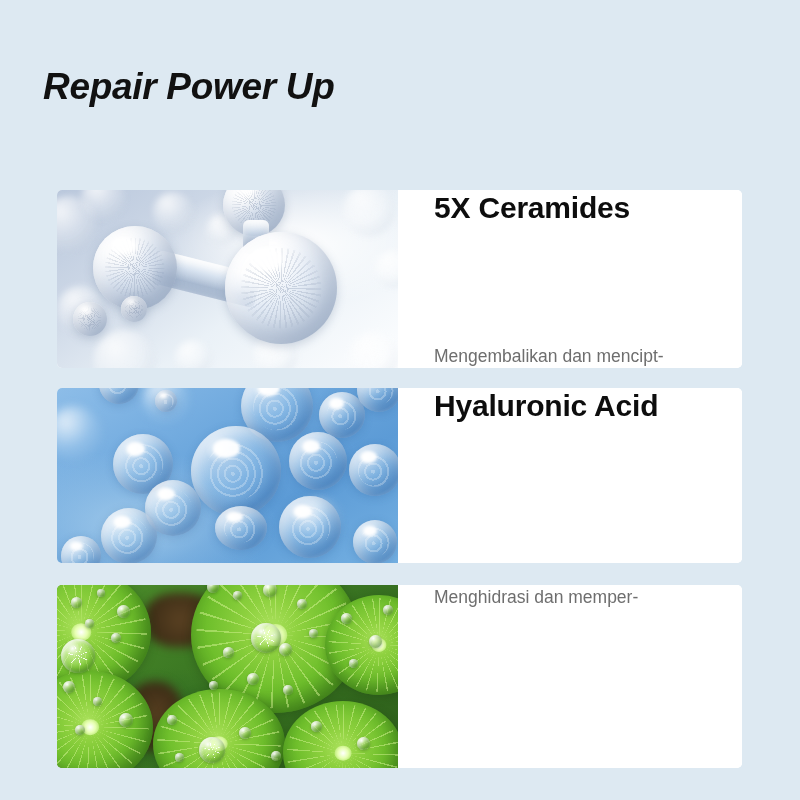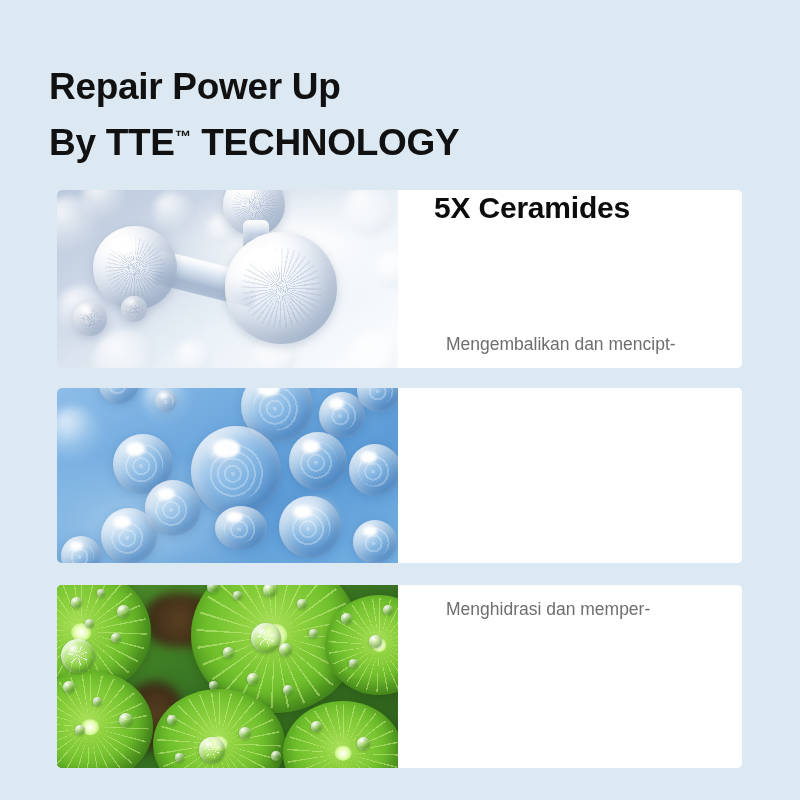--- a/index.html
+++ b/index.html
@@ -11,28 +11,29 @@
     height: 800px;
     background: #dde9f2;
     font-family: "Liberation Sans", sans-serif;
     overflow: hidden;
     position: relative;
   }
 
   
   .headline {
     position: absolute;
-    left: 49px;
+    left: 43px;
     top: 62px;
     color: #111111;
     font-weight: bold;
     font-size: 37px;
     line-height: 50px;
     letter-spacing: -0.3px;
     white-space: nowrap;
+    font-style: italic;
   }
   .headline .line { display: block; }
   .tm {
     font-size: 0.45em;
     vertical-align: super;
     letter-spacing: 0;
   }
 
   
   .card {
@@ -68,21 +69,21 @@
     font-size: 30px;
     line-height: 36px;
     letter-spacing: -0.2px;
     margin: 0 0 6px 0;
     white-space: nowrap;
   }
   .card-desc {
     color: #6e6e6e;
     font-size: 17.5px;
     line-height: 24px;
-    margin: 12px;
+    margin: 0;
   }
   .card-desc .l { display: block; white-space: nowrap; }
 
   
   .m1 {
     background:
       radial-gradient(ellipse 60% 55% at 70% 30%, #ffffff 0%, rgba(255,255,255,0) 65%),
       linear-gradient(145deg, #b9c7dc 0%, #ccd7e6 28%, #eaf1f7 60%, #fdfeff 100%);
   }
   .m1 .blur-b {
@@ -253,21 +254,20 @@
         rgba(255,255,255,0.9) 260deg 266deg, rgba(255,255,255,0) 266deg 320deg,
         rgba(255,255,255,0.9) 320deg 326deg, rgba(255,255,255,0) 326deg 360deg);
     filter: blur(0.6px);
   }
 </style>
 </head>
 <body>
 
 <div class="headline">
   <span class="line">Repair Power Up</span>
-  <span class="line"><span>By TTE</span><span class="tm">™</span><span> TECHNOLOGY</span></span>
 </div>
 
 <div class="card card-1">
   <div class="card-media m1">
     <div class="blur-b" style="left:-16px; top:6px;  width:56px; height:56px;"></div>
     <div class="blur-b" style="left:24px;  top:-14px;width:44px; height:44px;"></div>
     <div class="blur-b" style="left:96px;  top:2px;  width:40px; height:40px;"></div>
     <div class="blur-b" style="left:150px; top:24px; width:30px; height:30px;"></div>
     <div class="blur-b" style="left:286px; top:-6px; width:52px; height:52px;"></div>
     <div class="blur-b" style="left:318px; top:60px; width:38px; height:38px;"></div>
@@ -307,20 +307,21 @@
     <div class="bub" style="left:232px; top:44px;  width:58px; height:58px;"></div>
     <div class="bub" style="left:292px; top:56px;  width:52px; height:52px;"></div>
     <div class="bub" style="left:88px;  top:92px;  width:56px; height:56px;"></div>
     <div class="bub" style="left:44px;  top:120px; width:56px; height:56px;"></div>
     <div class="bub" style="left:158px; top:118px; width:52px; height:44px;"></div>
     <div class="bub" style="left:222px; top:108px; width:62px; height:62px;"></div>
     <div class="bub" style="left:296px; top:132px; width:44px; height:44px;"></div>
     <div class="bub" style="left:4px;   top:148px; width:40px; height:40px;"></div>
   </div>
   <div class="card-body">
+    <h2 class="card-title">Hyaluronic Acid</h2>
   </div>
 </div>
 
 <div class="card card-3">
   <div class="card-media m3">
     <div class="soil" style="left:86px;  top:8px;   width:74px; height:54px;"></div>
     <div class="soil" style="left:70px;  top:96px;  width:56px; height:70px;"></div>
     <div class="leaf" style="left:-46px; top:-16px; width:140px; height:126px;"></div>
     <div class="leaf" style="left:134px; top:-28px; width:168px; height:156px;"></div>
     <div class="leaf" style="left:268px; top:10px;  width:108px; height:100px;"></div>

